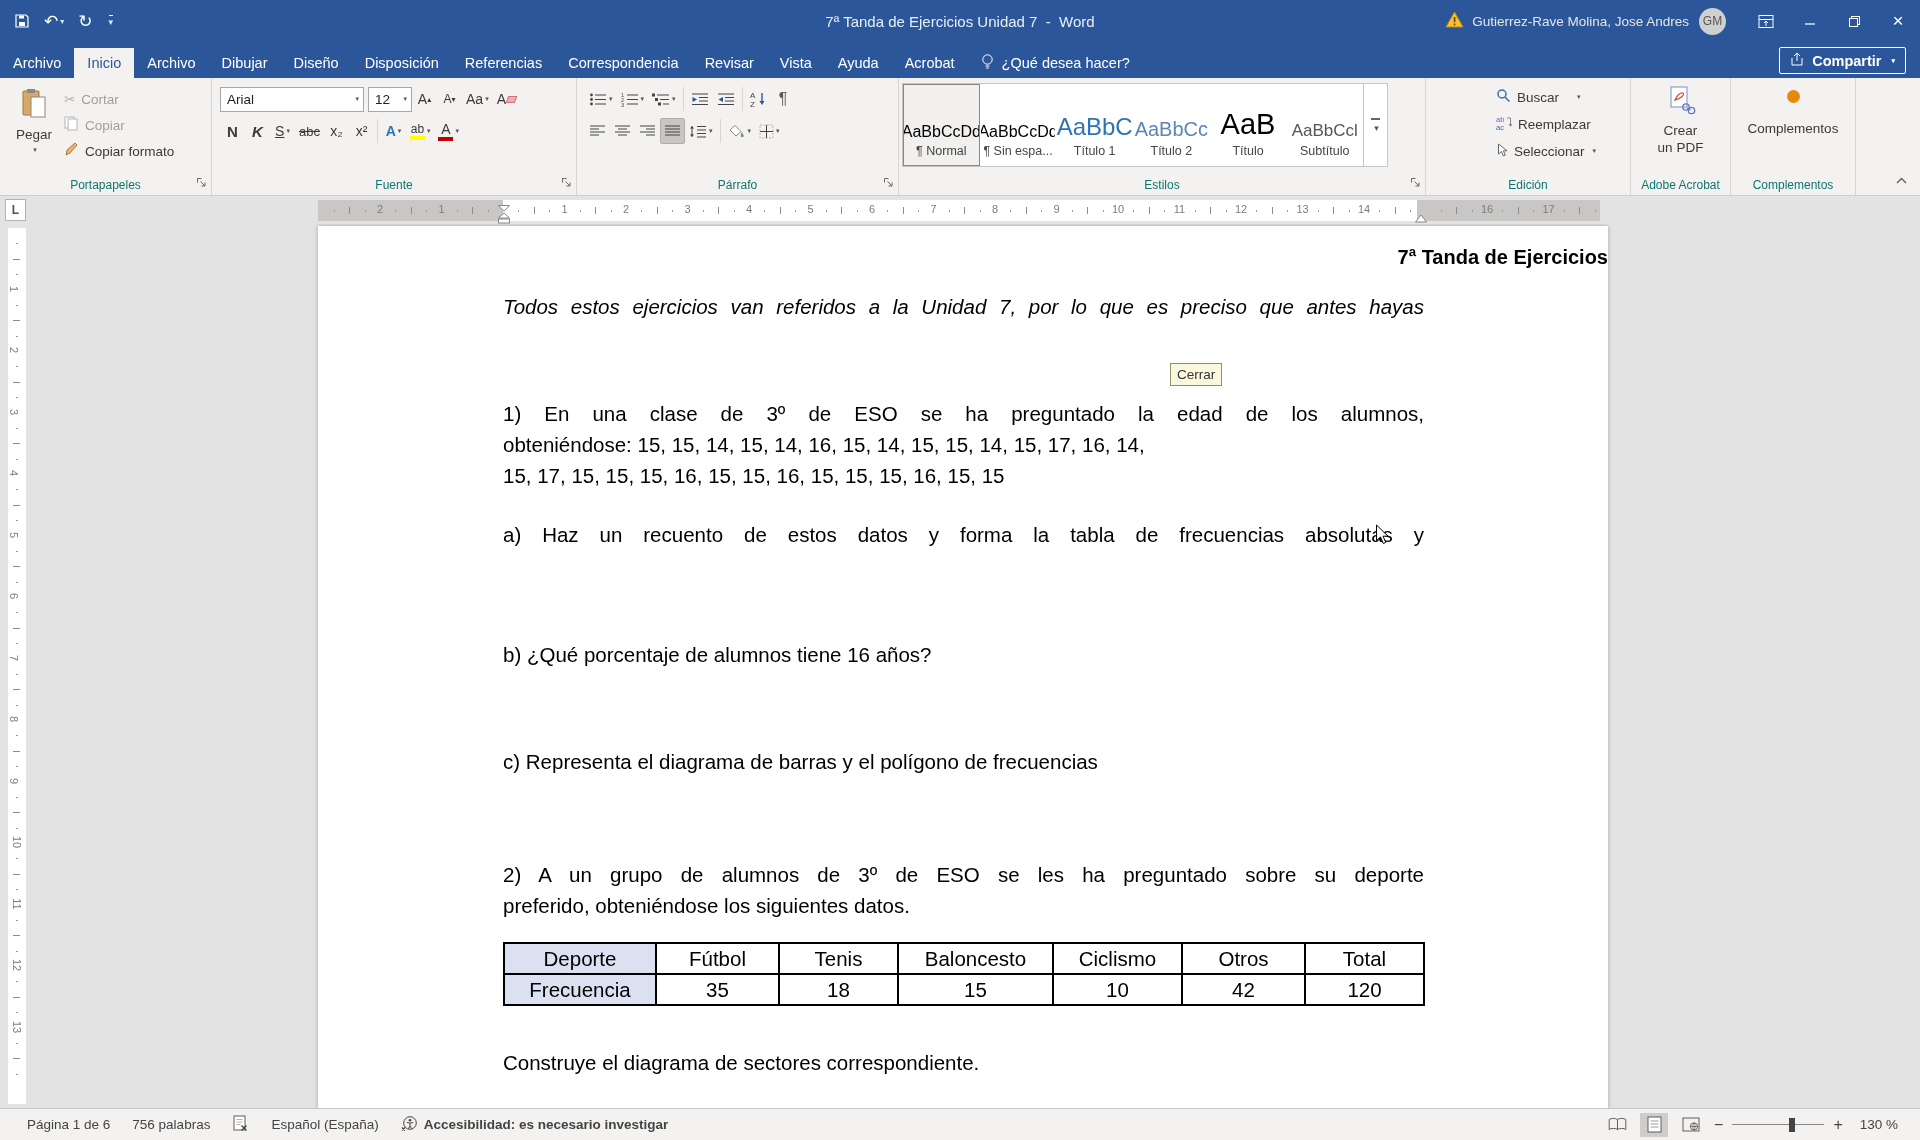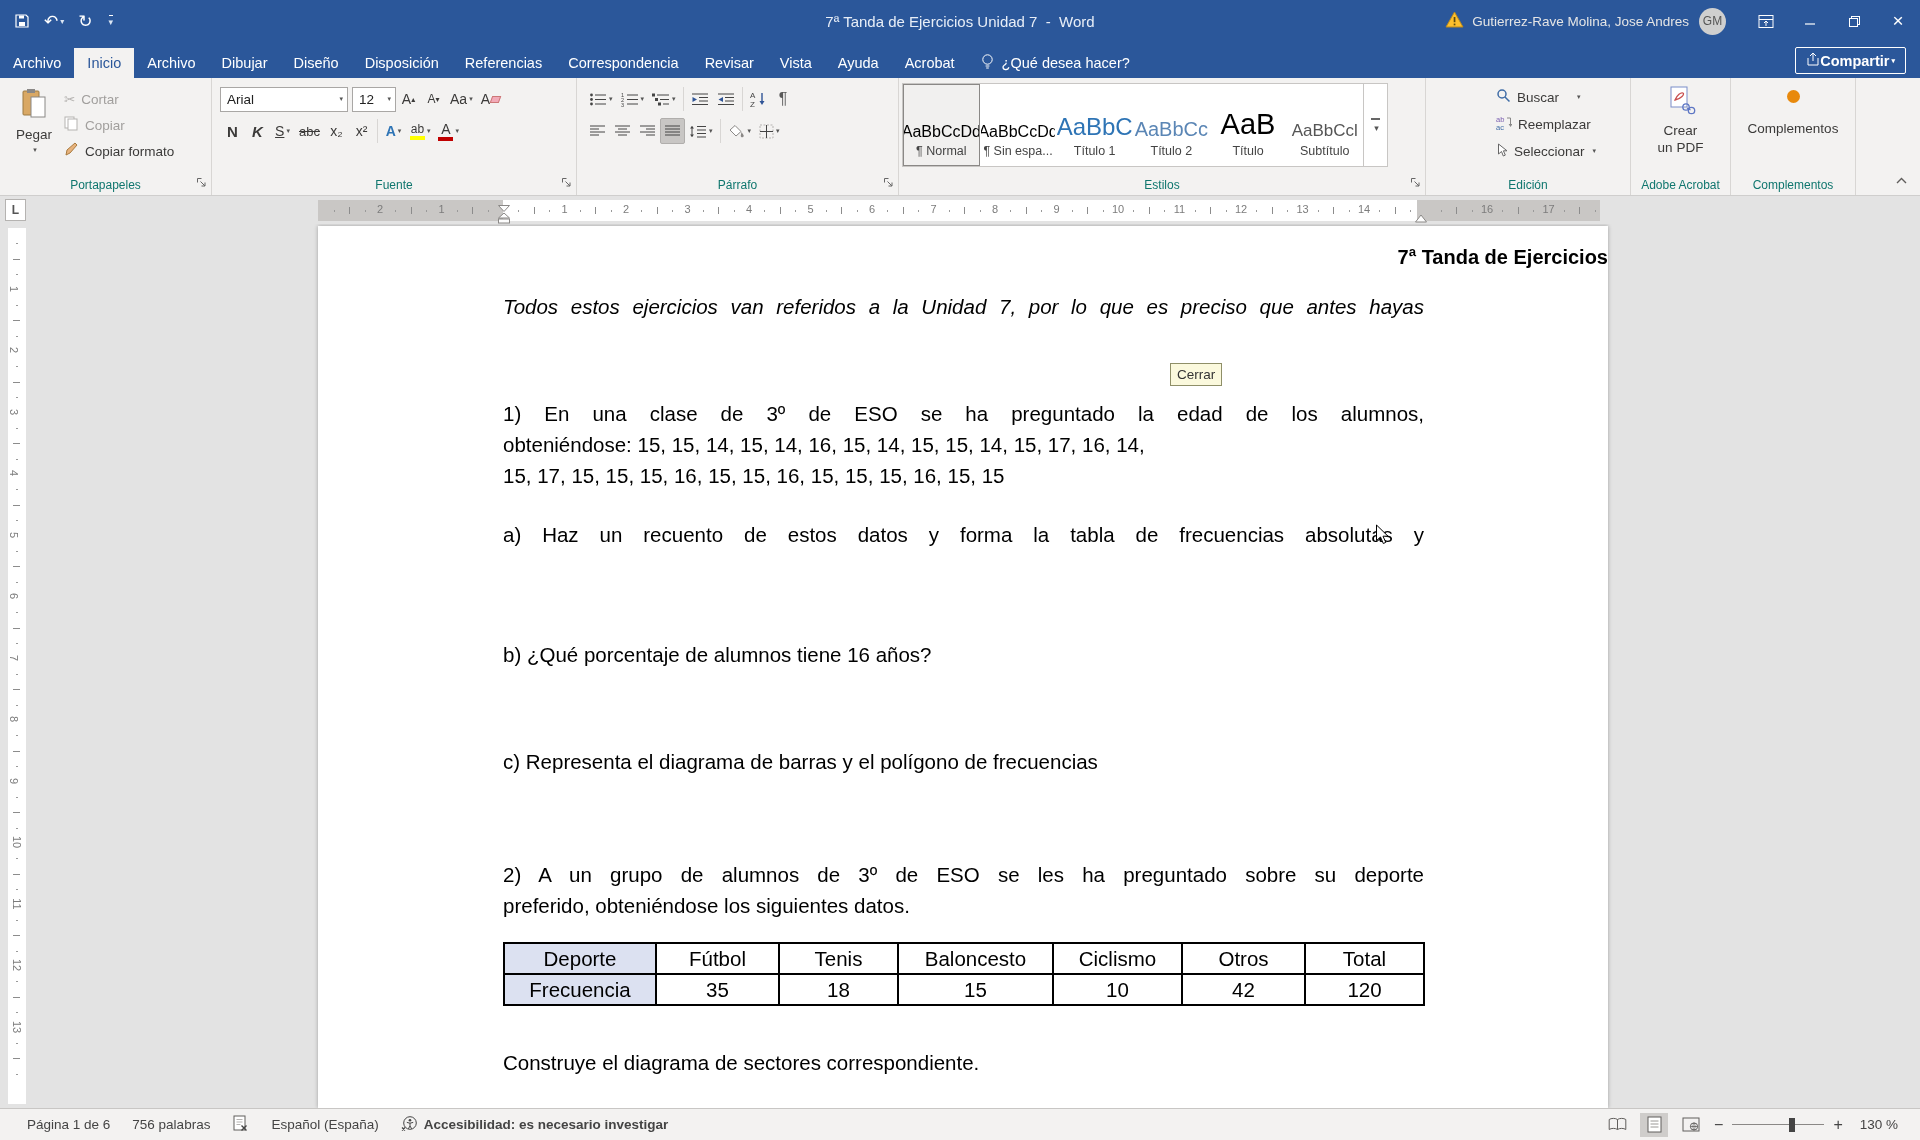--- a/index.html
+++ b/index.html
@@ -16,21 +16,21 @@
   .tb-right { position:absolute; right:0; top:0; height:42px; display:flex; align-items:center; }
   .tb-user { font-size:13.5px; color:#e5e5e5; margin:0 10px 0 8px; }
   .avatar { width:27px; height:27px; border-radius:50%; background:#cfcfcf; color:#555; font-size:12px; display:flex; align-items:center; justify-content:center; margin-right:18px; }
   .wc { width:44px; height:42px; display:flex; align-items:center; justify-content:center; color:#fff; font-size:16px; }
 
   
   .tabrow { position:absolute; left:0; top:42px; width:1920px; height:36px; background:#2b579a; display:flex; align-items:flex-end; }
   .rtab { height:30px; display:flex; align-items:center; padding:0 13px; color:#fff; font-size:14.5px; white-space:nowrap; }
   .rtab.active { background:#f3f2f1; color:#2b579a; }
   .tellme { height:30px; display:flex; align-items:center; gap:7px; padding:0 12px; color:#fff; font-size:14.5px; }
-  .sharebtn { position:absolute; right:14px; top:5px; height:27px; border:1px solid #fff; border-radius:2px; display:flex; align-items:center; gap:0; padding:0 10px; color:#fff; font-size:14.5px; font-weight:bold; }
+  .sharebtn { position:absolute; right:14px; top:5px; height:27px; border:1px solid #fff; border-radius:2px; display:flex; align-items:center; gap:8px; padding:0 10px; color:#fff; font-size:14.5px; font-weight:bold; }
   .sharebtn .chv { color:#fff; }
 
   
   .ribbon { position:absolute; left:0; top:78px; width:1920px; height:118px; background:#f3f2f1; border-bottom:1px solid #cfcecd; display:flex; }
   .group { position:relative; height:117px; border-right:1px solid #d8d6d4; flex:none; }
   .glabel { position:absolute; bottom:3px; left:0; right:0; text-align:center; font-size:12px; color:#0f766e; }
   .launcher { position:absolute; bottom:3px; right:4px; }
   .row1 { position:absolute; top:8px; left:0; display:flex; align-items:center; }
   .row2 { position:absolute; top:40px; left:0; display:flex; align-items:center; }
   .ib { height:26px; min-width:25px; padding:0 3px; display:flex; align-items:center; justify-content:center; color:#3b3a39; font-size:14px; border:1px solid transparent; border-radius:2px; }
@@ -209,21 +209,21 @@
       </div>
       <div class="glabel">Portapapeles</div>
       <span class="launcher"><svg width="11" height="11">
             <path d="M1.5 1.5h4 M1.5 1.5v4" stroke="#666" fill="none"></path>
             <path d="M4.5 4.5l4.5 4.5 M9 5.5v3.5H5.5" stroke="#666" fill="none"></path>
           </svg></span>
     </div>
 
     <div class="group" style="width:365px;">
       <div class="row1" style="left:8px;">
-        <div class="combo" style="width:128px;">
+        <div class="combo" style="width:144px;">
             <span>Arial</span>
             <span class="chv">▾</span>
           </div>
         <div class="combo" style="width:44px;margin-left:4px;">
             <span>12</span>
             <span class="chv">▾</span>
           </div>
         <span class="ib">
             <span>A</span>
             <sup style="font-size:8px;">▴</sup>

